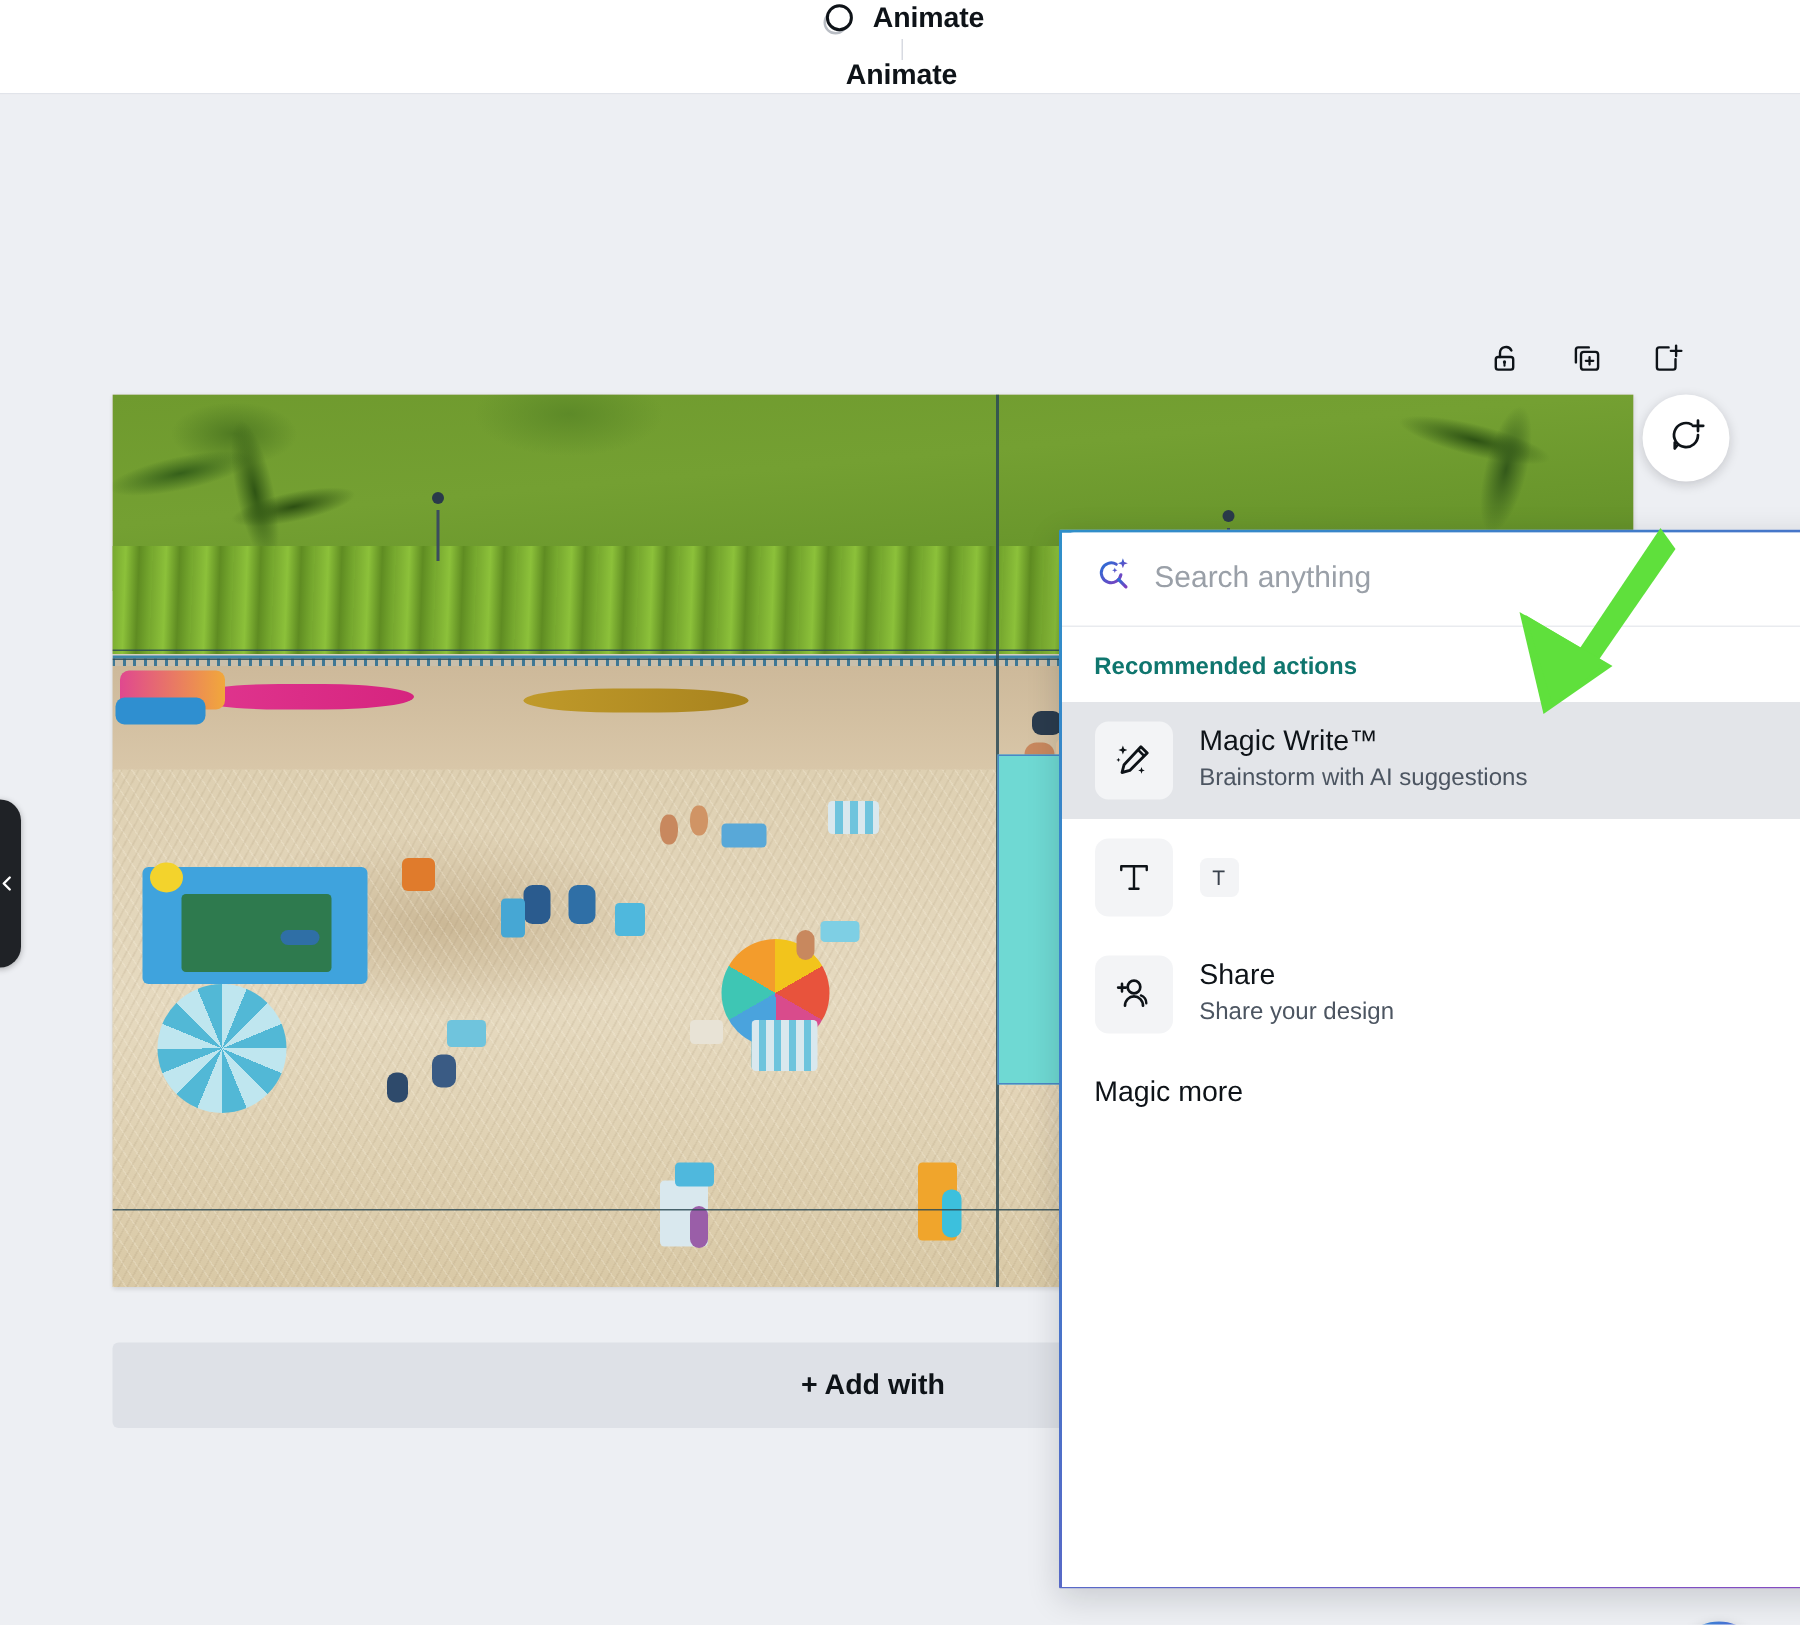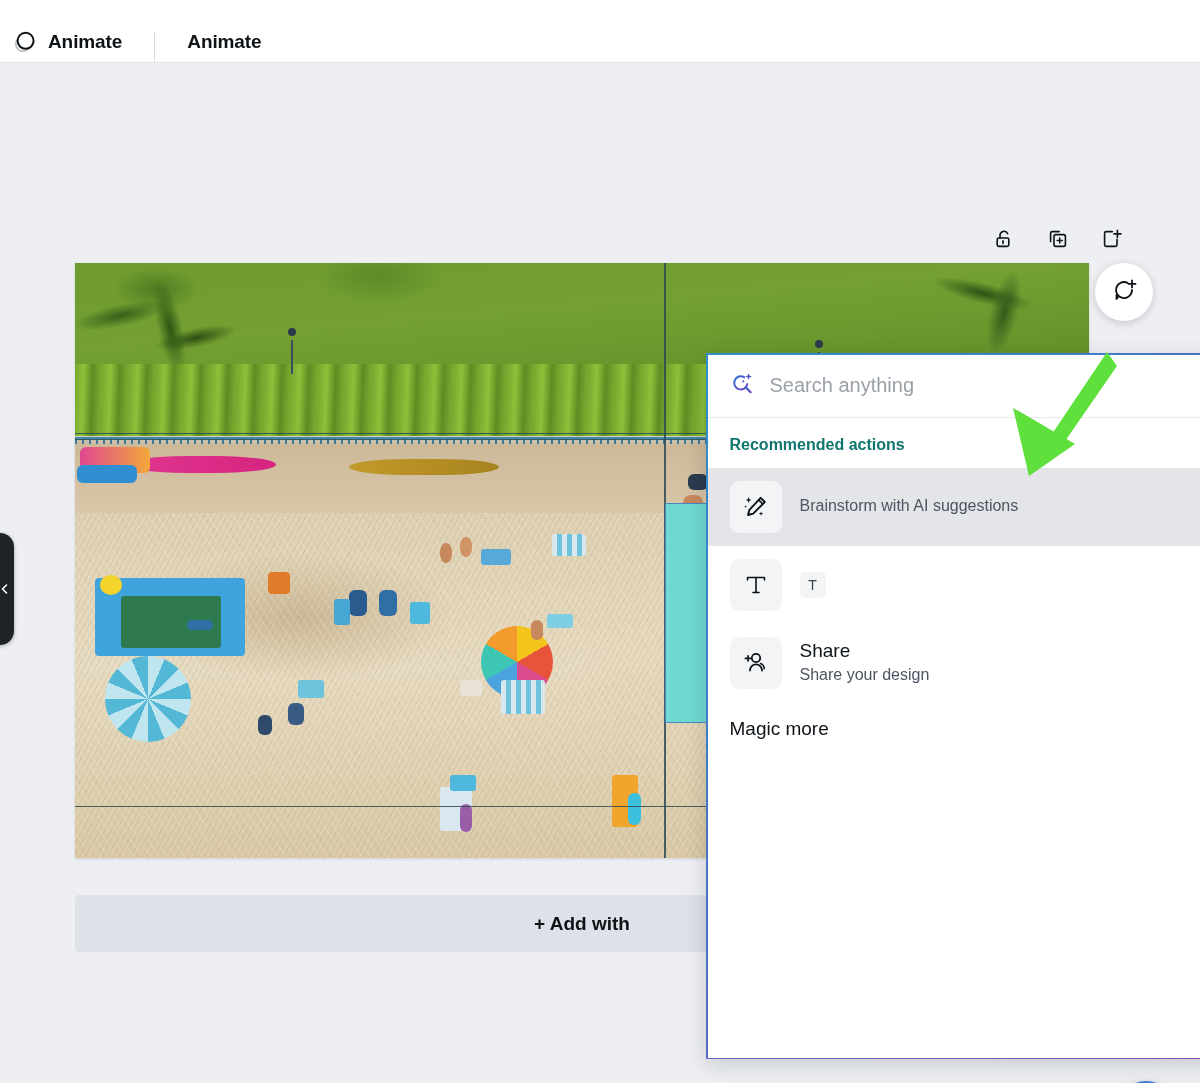--- a/index.html
+++ b/index.html
@@ -10,23 +10,24 @@
     overflow: hidden;
   }
   #app { position: relative; width: 1200px; height: 1083px; }
 
   
   .toolbar {
     position: absolute; top: 0; left: 0;
     width: 1200px; height: 63px;
     background: #ffffff;
     border-bottom: 1px solid #e1e4ea;
-    display: flex; align-items: flex-end;
+    display: flex; align-items: center;
     padding-left: 2px;
     z-index: 5;
+    flex-direction: column;
   }
   .tb-btn {
     display: flex; align-items: center; gap: 10px;
     height: 40px; padding: 0 10px;
     border-radius: 6px; cursor: pointer;
     font-size: 19px; font-weight: 700; color: #0e1318;
     letter-spacing: -0.1px;
   }
   .tb-divider {
     width: 1px; height: 30px; background: #d7dae1;
@@ -460,20 +461,21 @@
           <div class="sp-row-icon">
             <svg width="30" height="30" viewBox="0 0 30 30">
               <path d="M19.6 5.8 L23.8 10 L12.2 21.6 L7 23 L8.4 17.8 Z" fill="none" stroke="#0e1318" stroke-width="1.9" stroke-linejoin="round"></path>
               <path d="M17.6 7.8 L21.8 12" stroke="#0e1318" stroke-width="1.7"></path>
               <path d="M7.6 5 L8.4 7.2 L10.6 8 L8.4 8.8 L7.6 11 L6.8 8.8 L4.6 8 L6.8 7.2 Z" fill="#0e1318"></path>
               <path d="M20 19.4 L20.6 21 L22.2 21.6 L20.6 22.2 L20 23.8 L19.4 22.2 L17.8 21.6 L19.4 21 Z" fill="#0e1318"></path>
               <path d="M4.6 13.2 L5 14.2 L6 14.6 L5 15 L4.6 16 L4.2 15 L3.2 14.6 L4.2 14.2 Z" fill="#0e1318"></path>
             </svg>
           </div>
           <div class="sp-row-text">
+            <div class="sp-row-title">Magic Write™</div>
             <div class="sp-row-sub">Brainstorm with AI suggestions</div>
           </div>
           <div class="sp-crown">
             <svg width="15" height="15" viewBox="0 0 15 15">
               <path d="M2 10.2 L2.6 4.6 L5 7 L7.5 3.4 L10 7 L12.4 4.6 L13 10.2 Z" fill="#ffffff"></path>
               <rect x="2.6" y="10.8" width="9.8" height="1.5" rx="0.6" fill="#ffffff"></rect>
             </svg>
           </div>
         </div>
 

